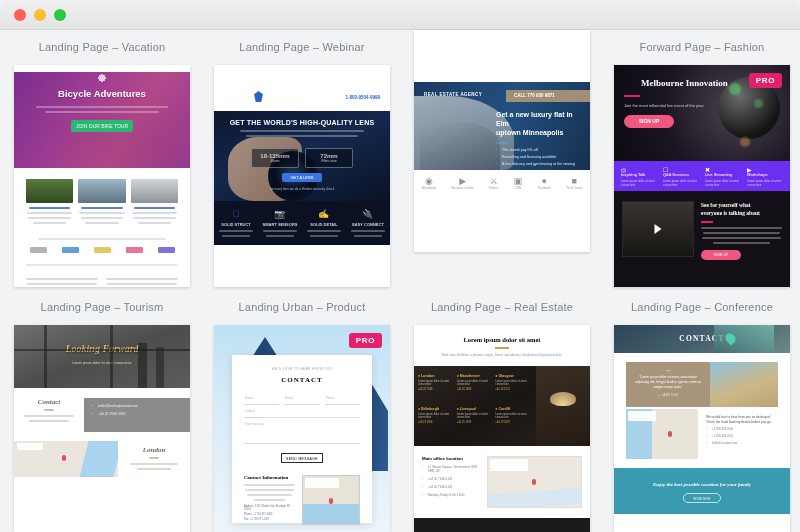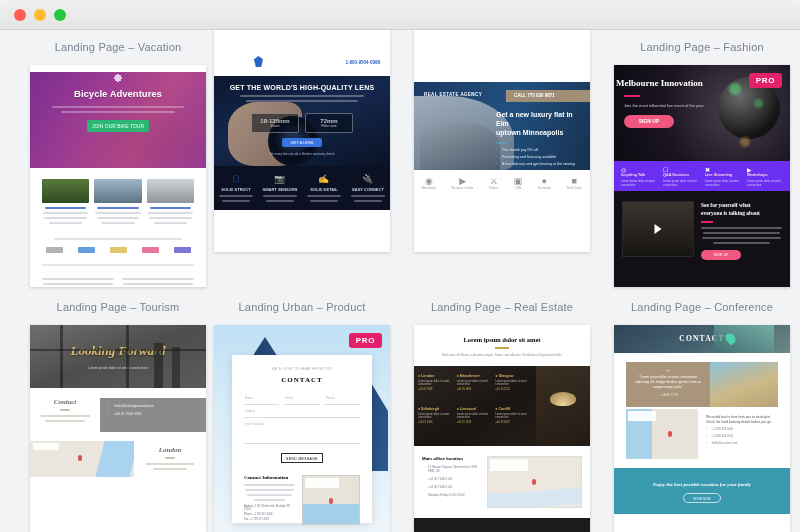--- a/index.html
+++ b/index.html
@@ -30,21 +30,21 @@
   .light.green { background: #28c840; }
 
   
   .content { position: absolute; top: 30px; left: 0; width: 800px; height: 502px; }
   .row { position: absolute; left: 0; width: 800px; }
   .row1 { top: 0; }
   .row2 { top: 260px; }
   .cell {
     position: absolute; width: 176px;
   }
-  .c0 { left: 30px; } .c1 { left: 214px; } .c2 { left: 414px; } .c3 { left: 614px; }
+  .c0 { left: 14px; } .c1 { left: 214px; } .c2 { left: 414px; } .c3 { left: 614px; }
 
   .caption {
     font-size: 11px; color: #7b8390; text-align: center;
     height: 35px; line-height: 35px; letter-spacing: .2px;
     white-space: nowrap;
   }
   .thumb {
     position: relative; width: 176px; height: 222px;
     background: #fff; overflow: hidden;
     box-shadow: 0 1px 3px rgba(0,0,0,.17);
@@ -126,21 +126,21 @@
   .t3-logos { display: flex; justify-content: space-around; align-items: center; height: 26px; background: #fff; }
   .t3-lg { text-align: center; color: #9aa1a9; font-size: 3px; }
   .t3-lgi { font-size: 9px; color: #8e959d; line-height: 10px; }
 
   
   .t4-hero { height: 96px; position: relative; overflow: hidden;
       background: radial-gradient(circle at 70% 45%, #4a4250 0%, #1a1520 55%, #0d0a12 100%); }
   .t4-mic { position: absolute; right: 10px; top: 12px; width: 62px; height: 62px; border-radius: 50%;
       background: radial-gradient(circle at 35% 30%, #6b6b6b, #141414 70%); }
   .t4-bokeh { position: absolute; border-radius: 50%; filter: blur(1px); }
-  .t4-h { color: #fff; font-size: 9px; font-weight: bold; line-height: 13px; padding: 12px 0 0 2px;
+  .t4-h { color: #fff; font-size: 9px; font-weight: bold; line-height: 13px; padding: 12px 0 0 27px;
       font-family: "Liberation Serif", serif; }
   .t4-h em { color: #e5206a; font-style: normal; }
   .t4-rule { width: 16px; height: 2px; background: #e5206a; margin: 5px 0 0 10px; }
   .t4-sub { color: #cfcdd4; font-size: 4px; margin: 6px 0 0 10px; }
   .t4-btn { width: 50px; height: 13px; margin: 7px 0 0 10px; background: #f1567f; border-radius: 7px;
       color: #fff; font-size: 5px; text-align: center; line-height: 13px; font-weight: bold; }
   .t4-bar { height: 30px; background: #6a2ff0; display: flex; padding: 5px 4px 0; }
   .t4-bi { flex: 1; padding-left: 3px; }
   .t4-bit { color: #ffd2e4; font-size: 3.8px; font-weight: bold; }
   .t4-bid { color: #d6c6ff; font-size: 2.8px; line-height: 4px; margin-top: 2px; }
@@ -152,21 +152,21 @@
   .t4-rt { flex: 1; }
   .t4-rh { color: #fff; font-size: 5.5px; font-weight: bold; line-height: 8px; font-family: "Liberation Serif", serif; }
   .t4-rr { width: 12px; height: 1.5px; background: #e5206a; margin: 4px 0; }
   .t4-rbtn { width: 40px; height: 10px; background: #f1567f; border-radius: 5px; color: #fff; font-size: 3.6px;
       text-align: center; line-height: 10px; margin-top: 6px; }
 
   
   .t5-hero { height: 63px; position: relative; overflow: hidden;
       background: linear-gradient(160deg, #6f6f6d 0%, #4d4d4b 50%, #5c5c5a 100%); }
   .t5-beam { position: absolute; background: rgba(20,20,20,.5); }
-  .t5-h { color: #d9ba70; font-size: 13px; font-style: italic; font-weight: bold; text-align: center;
+  .t5-h { color: #d9ba70; font-size: 10px; font-style: italic; font-weight: bold; text-align: center;
       padding-top: 18px; font-family: "Liberation Serif", serif; text-shadow: 0 1px 2px rgba(0,0,0,.5); }
   .t5-sub { color: #d9d5cc; font-size: 3.4px; text-align: center; margin-top: 7px; }
   .t5-sec { display: flex; height: 34px; margin-top: 10px; }
   .t5-l { width: 70px; text-align: center; }
   .t5-ttl { color: #6f6a60; font-size: 7px; font-style: italic; font-family: "Liberation Serif", serif; font-weight: bold; }
   .t5-grey { flex: 1; background: #8b8b8b; padding: 6px 8px; }
   .t5-gli { color: #efefef; font-size: 3.4px; margin-bottom: 4px; padding-left: 6px; position: relative; }
   .t5-gli:before { content: '›'; position: absolute; left: 0; color: #e5e5e5; }
   .t5-sec2 { display: flex; height: 38px; margin-top: 8px; align-items: center; }
   .t5-map { width: 104px; height: 36px; background: #eae6de; position: relative; overflow: hidden; }
@@ -325,20 +325,21 @@
               <div class="ln" style="width:100%"></div>
                 <div class="ln" style="width:96%"></div>
 
             </div>
           </div>
 
         </div>
       </div>
 
       <div class="cell c1">
+        <div class="caption">Landing Page – Webinar</div>
         <div class="thumb">
           <div class="t2-top">
             <div class="t2-logo"></div>
             <div class="t2-phone">1-800-9504-0998</div>
           </div>
           <div class="t2-hero">
             <div class="t2-hand"></div>
             <div class="t2-lens"></div>
             <div class="t2-h">GET THE WORLD'S HIGH-QUALITY LENS</div>
             <div style="position:relative;z-index:3;padding:0 26px;margin-top:4px">
@@ -437,21 +438,21 @@
             <div class="t3-lg">
                 <div class="t3-lgi">■</div>
                 <div>TechCrunch</div>
               </div>
           </div>
           <div style="height:50px;background:#fff"></div>
         </div>
       </div>
 
       <div class="cell c3">
-        <div class="caption">Landing Page – Fashion</div>
+        <div class="caption">Forward Page – Fashion</div>
         <div class="thumb">
           <div class="pro">PRO</div>
           <div class="t4-hero">
             <div class="t4-mic"></div>
             <div class="t4-bokeh" style="left:115px;top:18px;width:12px;height:12px;background:rgba(90,220,120,.55)"></div>
             <div class="t4-bokeh" style="left:140px;top:34px;width:9px;height:9px;background:rgba(80,200,110,.45)"></div>
             <div class="t4-bokeh" style="left:126px;top:72px;width:10px;height:10px;background:rgba(240,170,80,.4)"></div>
             <div class="t4-h">Melbourne Innovation</div>
             <div class="t4-rule"></div>
             <div class="t4-sub">Join the most influential live event of the year</div>

